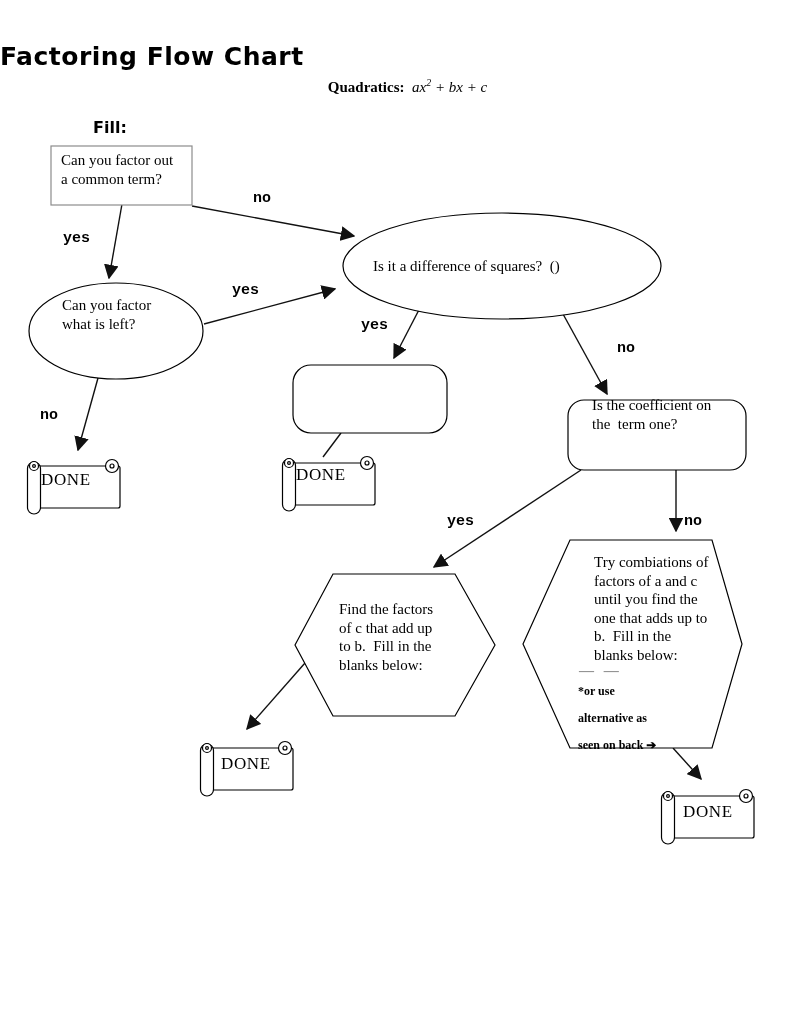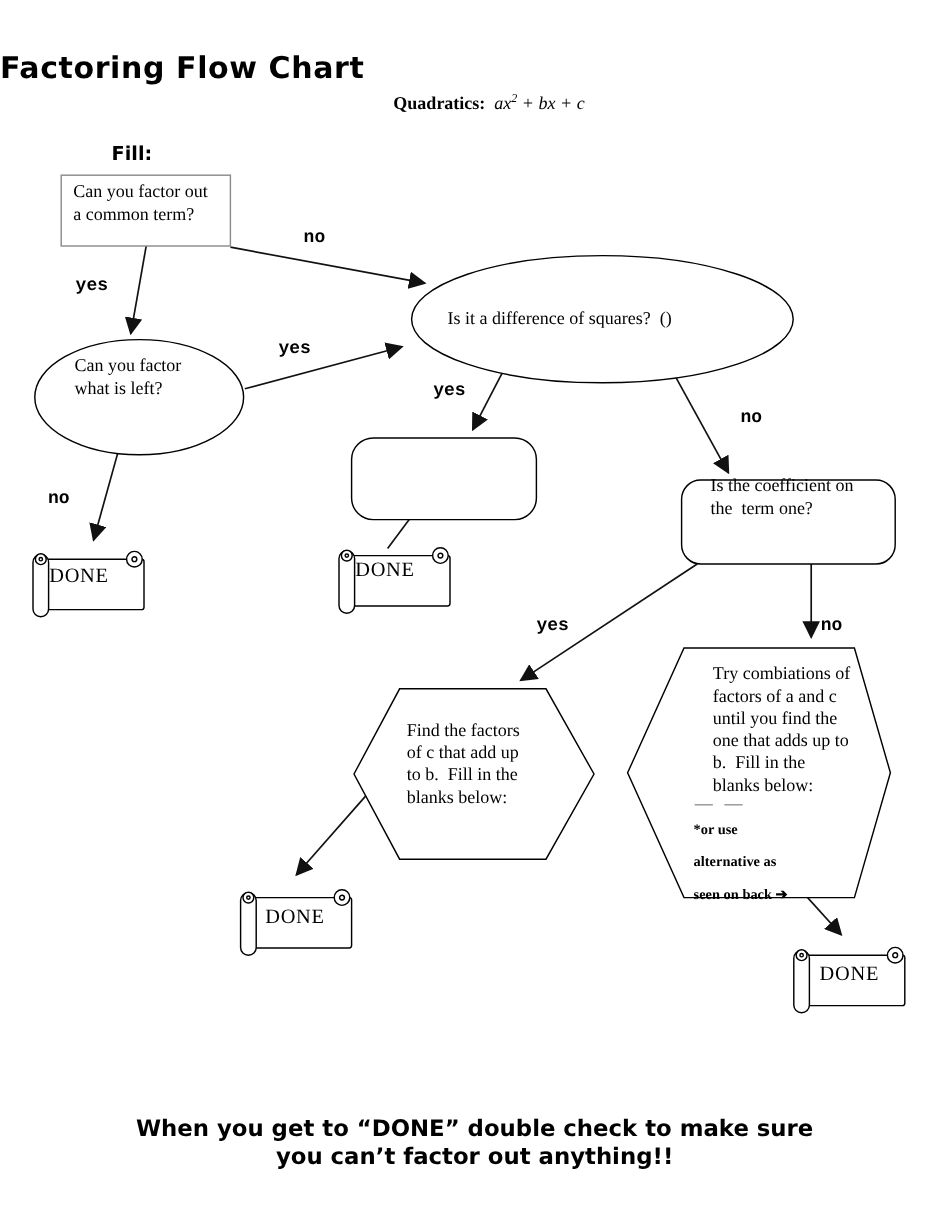--- a/index.html
+++ b/index.html
@@ -107,16 +107,14 @@
   <div class="lbl" style="left:617px;top:340px;">no</div>
   <div class="lbl" style="left:40px;top:407px;">no</div>
   <div class="lbl" style="left:447px;top:513px;">yes</div>
   <div class="lbl" style="left:684px;top:513px;">no</div>
 
   <div class="done" style="left:41px;top:470px;">DONE</div>
   <div class="done" style="left:296px;top:465px;">DONE</div>
   <div class="done" style="left:221px;top:754px;">DONE</div>
   <div class="done" style="left:683px;top:802px;">DONE</div>
 
-  <div class="footer">When you get to “DONE” double check to make sure
-you can’t factor out anything!!</div>
 
 </div>
 
 </body></html>

